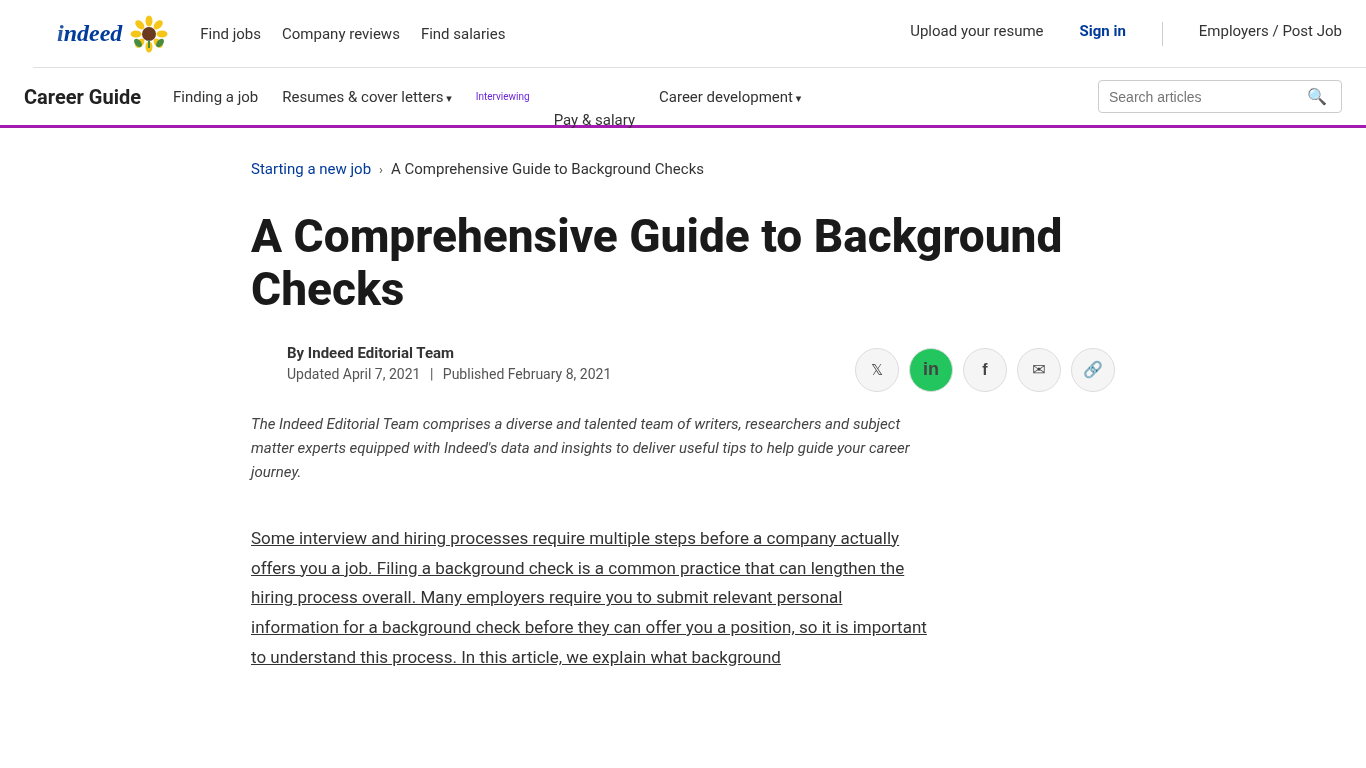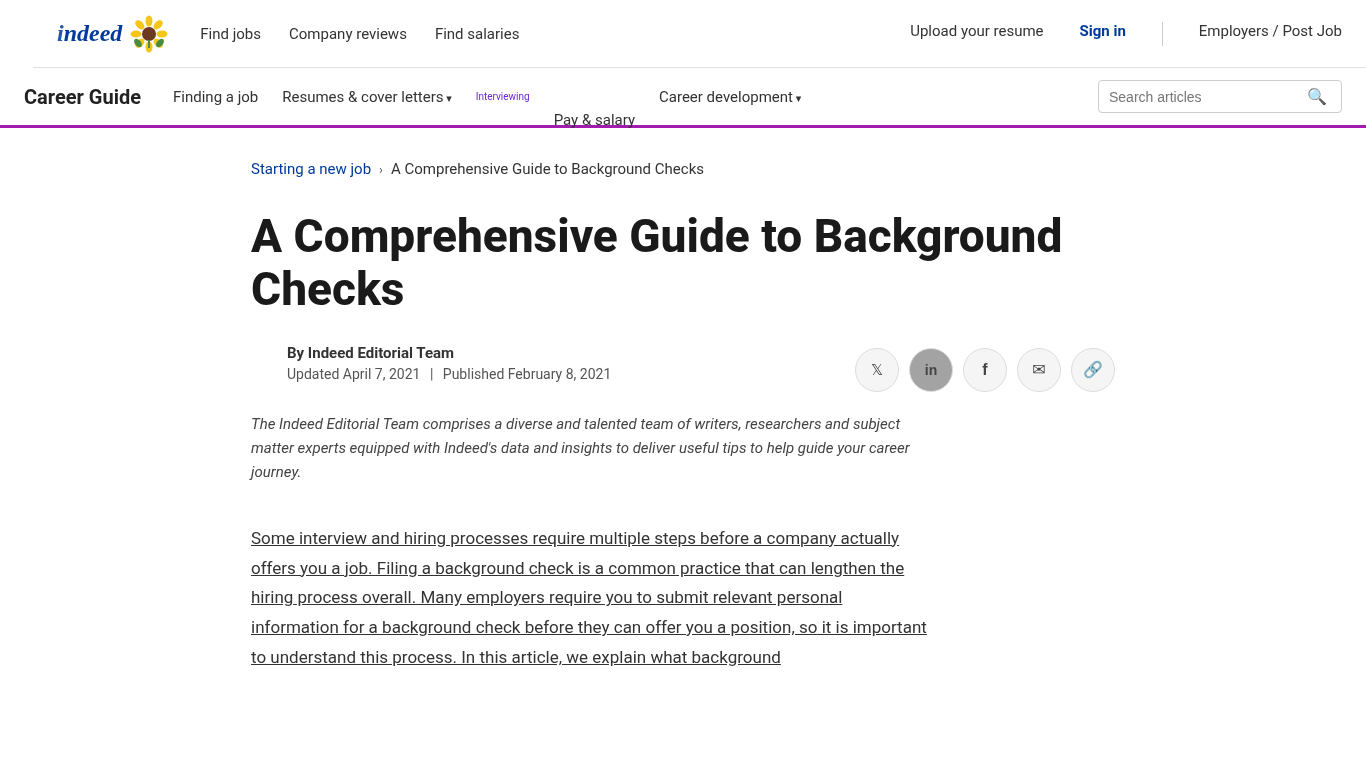--- a/index.html
+++ b/index.html
@@ -26,21 +26,21 @@
       <ellipse cx="19" cy="6" rx="3.5" ry="5.5" fill="#f5c518" transform="rotate(270 19 19)"></ellipse>
       <ellipse cx="19" cy="6" rx="3.5" ry="5.5" fill="#f5c518" transform="rotate(315 19 19)"></ellipse>
 
       <ellipse cx="8" cy="28" rx="3" ry="5" fill="#4a8c3f" transform="rotate(-40 8 28)"></ellipse>
       <ellipse cx="30" cy="28" rx="3" ry="5" fill="#4a8c3f" transform="rotate(40 30 28)"></ellipse>
 
       <rect x="18" y="25" width="2" height="8" fill="#4a8c3f"></rect>
     </svg>
   </a>
 
-  <div style="display:flex; align-items:flex-start; gap:28px; flex:1;">
+  <div style="display:flex; align-items:flex-start; gap:21px; flex:1;">
     <a href="#" style="text-decoration:none; color:#333; font-size:15px;">Find jobs</a>
     <a href="#" style="text-decoration:none; color:#333; font-size:15px;">Company reviews</a>
     <a href="#" style="text-decoration:none; color:#333; font-size:15px;">Find salaries</a>
   </div>
 
   <div style="display:flex; align-items:flex-start; gap:36px;">
     <a href="#" style="text-decoration:none; color:#333; font-size:15px;">Upload your resume</a>
     <a href="#" style="font-size:15px; font-weight:700; color:#003a9b; text-decoration:none;">Sign in</a>
     <div style="width:1px; height:24px; background:#ccc;"></div>
     <a href="#" style="text-decoration:none; color:#333; font-size:15px;">Employers / Post Job</a>
@@ -87,21 +87,21 @@
         <span>Updated April 7, 2021</span>
         <span style="margin:0 6px;">|</span>
         <span>Published February 8, 2021</span>
       </div>
     </div>
 
     <div style="display:flex; align-items:center; gap:10px; margin-top:4px;">
       <button style="width:44px; height:44px; border-radius:50%; border:1px solid #ddd; background:#f5f5f5; cursor:pointer; display:flex; align-items:center; justify-content:center; font-size:15px; color:#444;">
         <span>𝕏</span>
       </button>
-      <button style="width:44px; height:44px; border-radius:50%; border:1px solid #ddd; background:#a3a3a3; cursor:pointer; display:flex; align-items:center; justify-content:center; font-size:14px; font-weight:700; color:#444;">
+      <button style="width:44px; height:44px; border-radius:50%; border:1px solid #ddd; background:#22c55e; cursor:pointer; display:flex; align-items:center; justify-content:center; font-size:18px; font-weight:700; color:#444;">
         <span>in</span>
       </button>
       <button style="width:44px; height:44px; border-radius:50%; border:1px solid #ddd; background:#f5f5f5; cursor:pointer; display:flex; align-items:center; justify-content:center; font-size:16px; font-weight:700; color:#444;">
         <span>f</span>
       </button>
       <button style="width:44px; height:44px; border-radius:50%; border:1px solid #ddd; background:#f5f5f5; cursor:pointer; display:flex; align-items:center; justify-content:center; font-size:16px; color:#444;">
         <span>✉</span>
       </button>
       <button style="width:44px; height:44px; border-radius:50%; border:1px solid #ddd; background:#f5f5f5; cursor:pointer; display:flex; align-items:center; justify-content:center; font-size:16px; color:#444;">
         <span>🔗</span>

